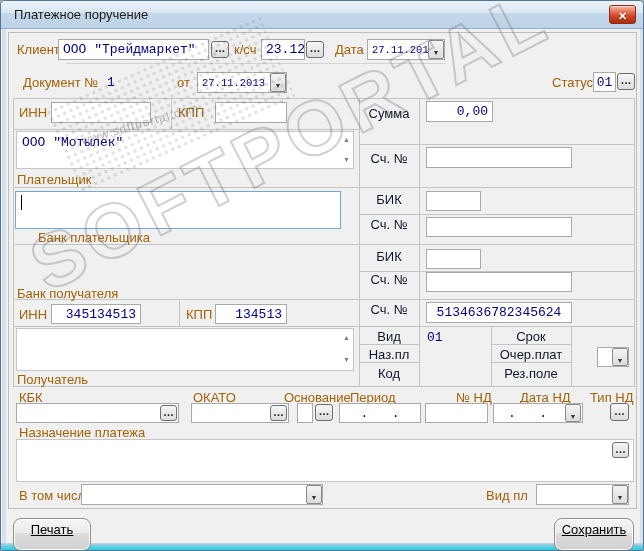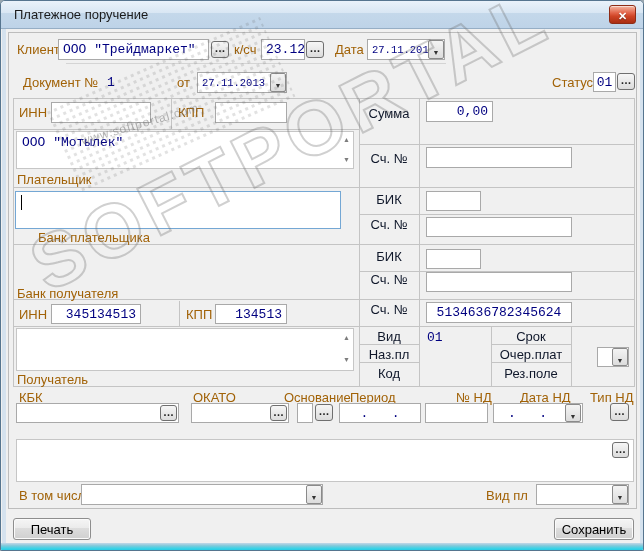--- a/index.html
+++ b/index.html
@@ -30,24 +30,24 @@
   .focus{border:1px solid #74a7d4;}
   .ell{position:absolute;width:18px;height:17px;border:1px solid #6f6f6f;border-radius:3px;
     background:linear-gradient(180deg,#f6f6f6,#dcdcdc);box-sizing:border-box;text-align:center;
     font-size:11px;font-weight:bold;color:#222;line-height:12px;cursor:pointer;}
   .arrowbtn{position:absolute;width:16px;border:1px solid #8a8a8a;border-radius:2px;
     background:linear-gradient(180deg,#f4f4f4,#dcdcdc);box-sizing:border-box;text-align:center;cursor:pointer;}
   .arrowbtn span{font-size:7px;color:#333;line-height:15px;}
   .hl{position:absolute;height:1px;background:#c4c4c4;}
   .vl{position:absolute;width:1px;background:#c4c4c4;}
   .scr{position:absolute;font-size:7px;color:#7d7d7d;cursor:pointer;}
-  .pushbtn{position:absolute;height:22px;border:1px solid #8e8e8e;border-radius:3px;
+  .pushbtn{position:absolute;height:33px;border:1px solid #8e8e8e;border-radius:8px;
     background:linear-gradient(180deg,#f5f5f5 0%,#ebebeb 45%,#dddddd 46%,#d0d0d0 100%);
     box-shadow:inset 0 0 0 1px #fbfbfb;box-sizing:border-box;text-align:center;
-    font-size:13px;color:#000;line-height:22px;cursor:pointer;}
+    font-size:13px;color:#000;line-height:22px;cursor:pointer;text-decoration:underline;}
   .caret{position:absolute;width:1px;height:15px;background:#000;}
   .wm{position:absolute;pointer-events:none;z-index:60;}
   .wm-big{left:35px;top:225px;transform:rotate(-27deg);transform-origin:0 50%;
     font-weight:bold;font-size:76px;letter-spacing:6px;color:transparent;
     -webkit-text-stroke:2px rgba(110,110,110,.32);white-space:nowrap;}
   .wm-big .tm{font-size:24px;-webkit-text-stroke:1.5px rgba(110,110,110,.32);vertical-align:38px;letter-spacing:0;}
   .wm-dots{left:52px;top:58px;width:235px;height:92px;transform:rotate(-24deg);
     background-image:radial-gradient(circle,rgba(90,90,90,.5) 1.5px,transparent 1.6px);
     background-size:7px 7px;opacity:.35;}
   .wm-url{left:78px;top:116px;transform:rotate(-16deg);font-size:12px;letter-spacing:1px;
@@ -184,20 +184,21 @@
   <div class="inp" style="left:296px;top:402px;width:16px;height:20px;padding:2px 1px 0 1px;"></div>
   <div class="ell" style="left:314px;top:403px;">…</div>
   <div class="inp mask" style="left:338px;top:402px;width:82px;height:20px;text-align:center;">.   .</div>
   <div class="inp" style="left:424px;top:402px;width:63px;height:20px;"></div>
   <div class="inp mask" style="left:492px;top:402px;width:90px;height:20px;text-align:left;padding-left:14px;">.   .</div>
   <div class="arrowbtn" style="left:564px;top:403px;height:18px;">
     <span>▼</span>
   </div>
   <div class="ell" style="left:609px;top:402px;width:19px;height:18px;line-height:14px;">…</div>
 
+  <span class="lbl" style="left:18px;top:424px;">Назначение платежа</span>
   <div class="ta" style="left:15px;top:438px;width:618px;height:43px;"></div>
   <div class="ell" style="left:611px;top:441px;width:17px;height:16px;">…</div>
 
   <span class="lbl" style="left:18px;top:487px;">В том числе</span>
   <div class="inp" style="left:80px;top:483px;width:242px;height:21px;"></div>
   <div class="arrowbtn" style="left:305px;top:484px;height:19px;">
     <span>▼</span>
   </div>
   <span class="lbl" style="left:485px;top:487px;">Вид пл</span>
   <div class="inp" style="left:535px;top:483px;width:93px;height:21px;"></div>

